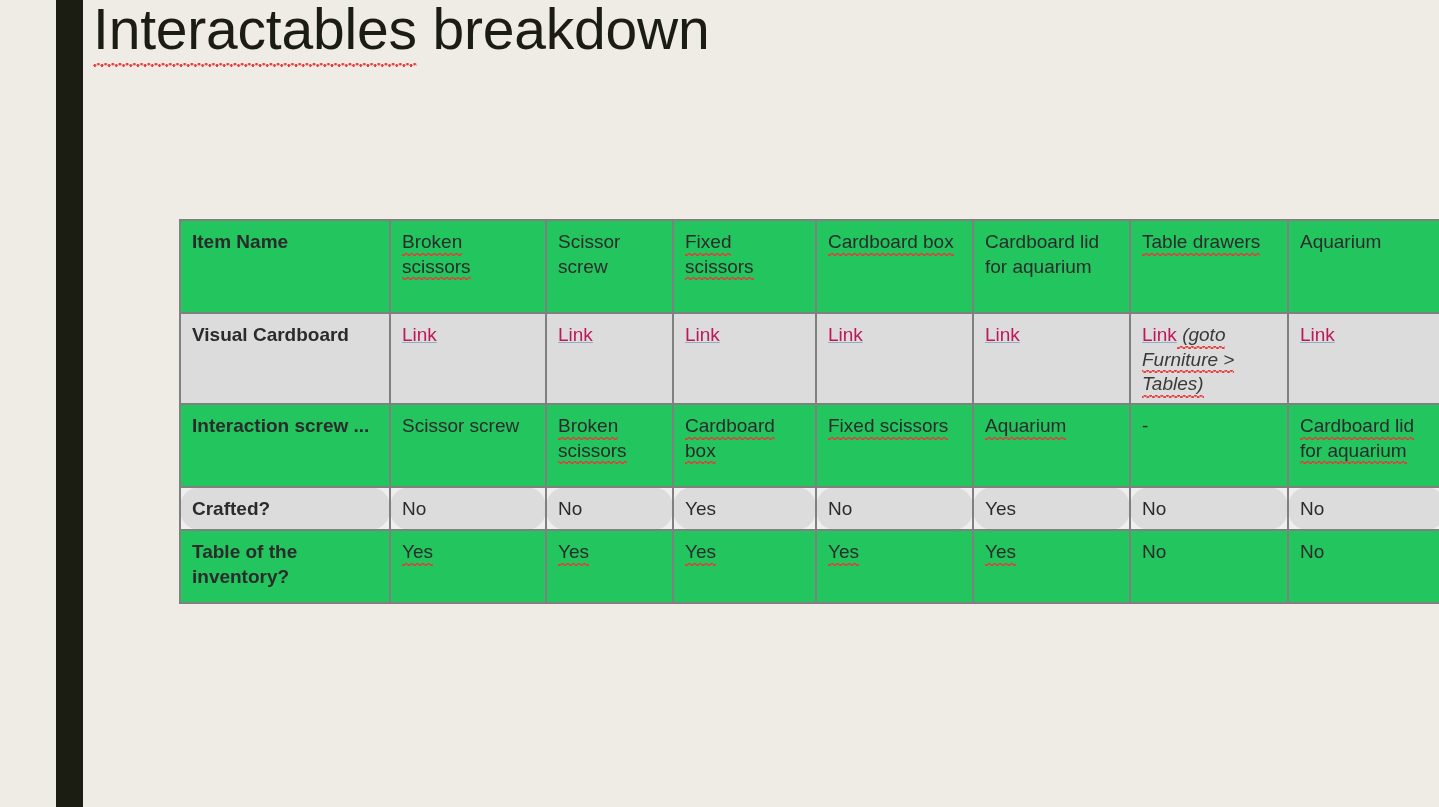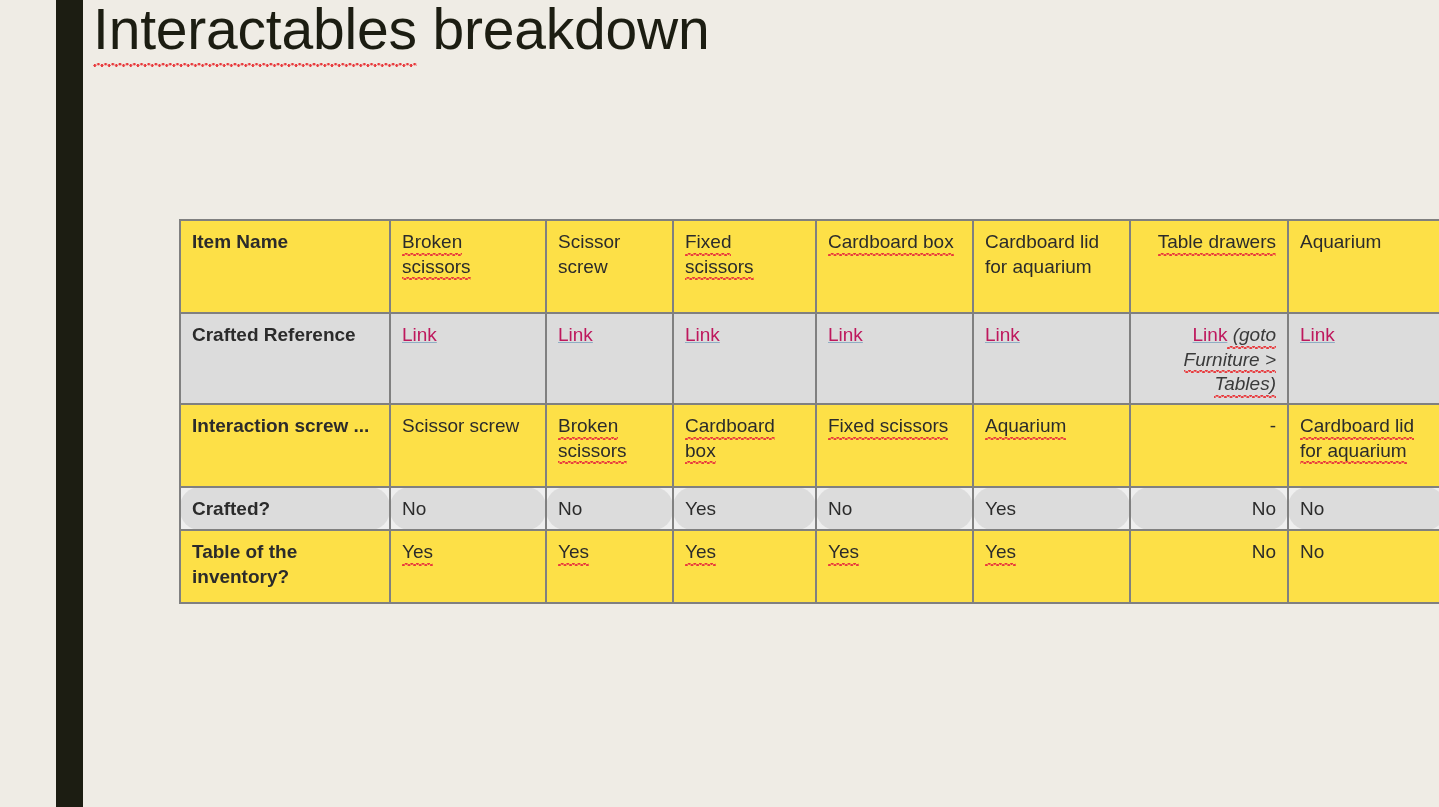--- a/index.html
+++ b/index.html
@@ -76,25 +76,25 @@
     color: #2b2b2b;
     word-wrap: break-word;
   }
   
   .c0 { width: 186px; }
   .c1 { width: 132px; }
   .c2 { width: 103px; }
   .c3 { width: 119px; }
   .c4 { width: 133px; }
   .c5 { width: 133px; }
-  .c6 { width: 134px; text-align: right; }
+  .c6 { width: 134px; }
   .c7 { width: 134px; }
 
   
-  tr.row-light > td { background: #fde047; }
+  tr.row-light > td { background: #22c55e; }
   tr.row-dark  > td { background: #dcdcdc; }
 
   
   td.rowlabel {
     font-weight: bold;
     font-size: 22px;
     color: #000000;
     line-height: 1.28;
     padding-top: 9px;
   }
@@ -133,21 +133,21 @@
       <td class="c1"><span class="sp">Broken scissors</span></td>
       <td class="c2"><span>Scissor screw</span></td>
       <td class="c3"><span class="sp">Fixed scissors</span></td>
       <td class="c4"><span class="sp">Cardboard box</span></td>
       <td class="c5"><span>Cardboard lid for aquarium</span></td>
       <td class="c6"><span class="sp">Table drawers</span></td>
       <td class="c7"><span>Aquarium</span></td>
     </tr>
 
     <tr class="row-dark r-visual">
-      <td class="c0 rowlabel">Crafted Reference</td>
+      <td class="c0 rowlabel">Visual Cardboard</td>
       <td class="c1"><a class="celllink" href="#">Link</a></td>
       <td class="c2"><a class="celllink" href="#">Link</a></td>
       <td class="c3"><a class="celllink" href="#">Link</a></td>
       <td class="c4"><a class="celllink" href="#">Link</a></td>
       <td class="c5"><a class="celllink" href="#">Link</a></td>
       <td class="c6"><a class="celllink" href="#">Link</a><span class="note sp"> (goto Furniture &gt; Tables)</span></td>
       <td class="c7"><a class="celllink" href="#">Link</a></td>
     </tr>
 
     <tr class="row-light r-interact">

